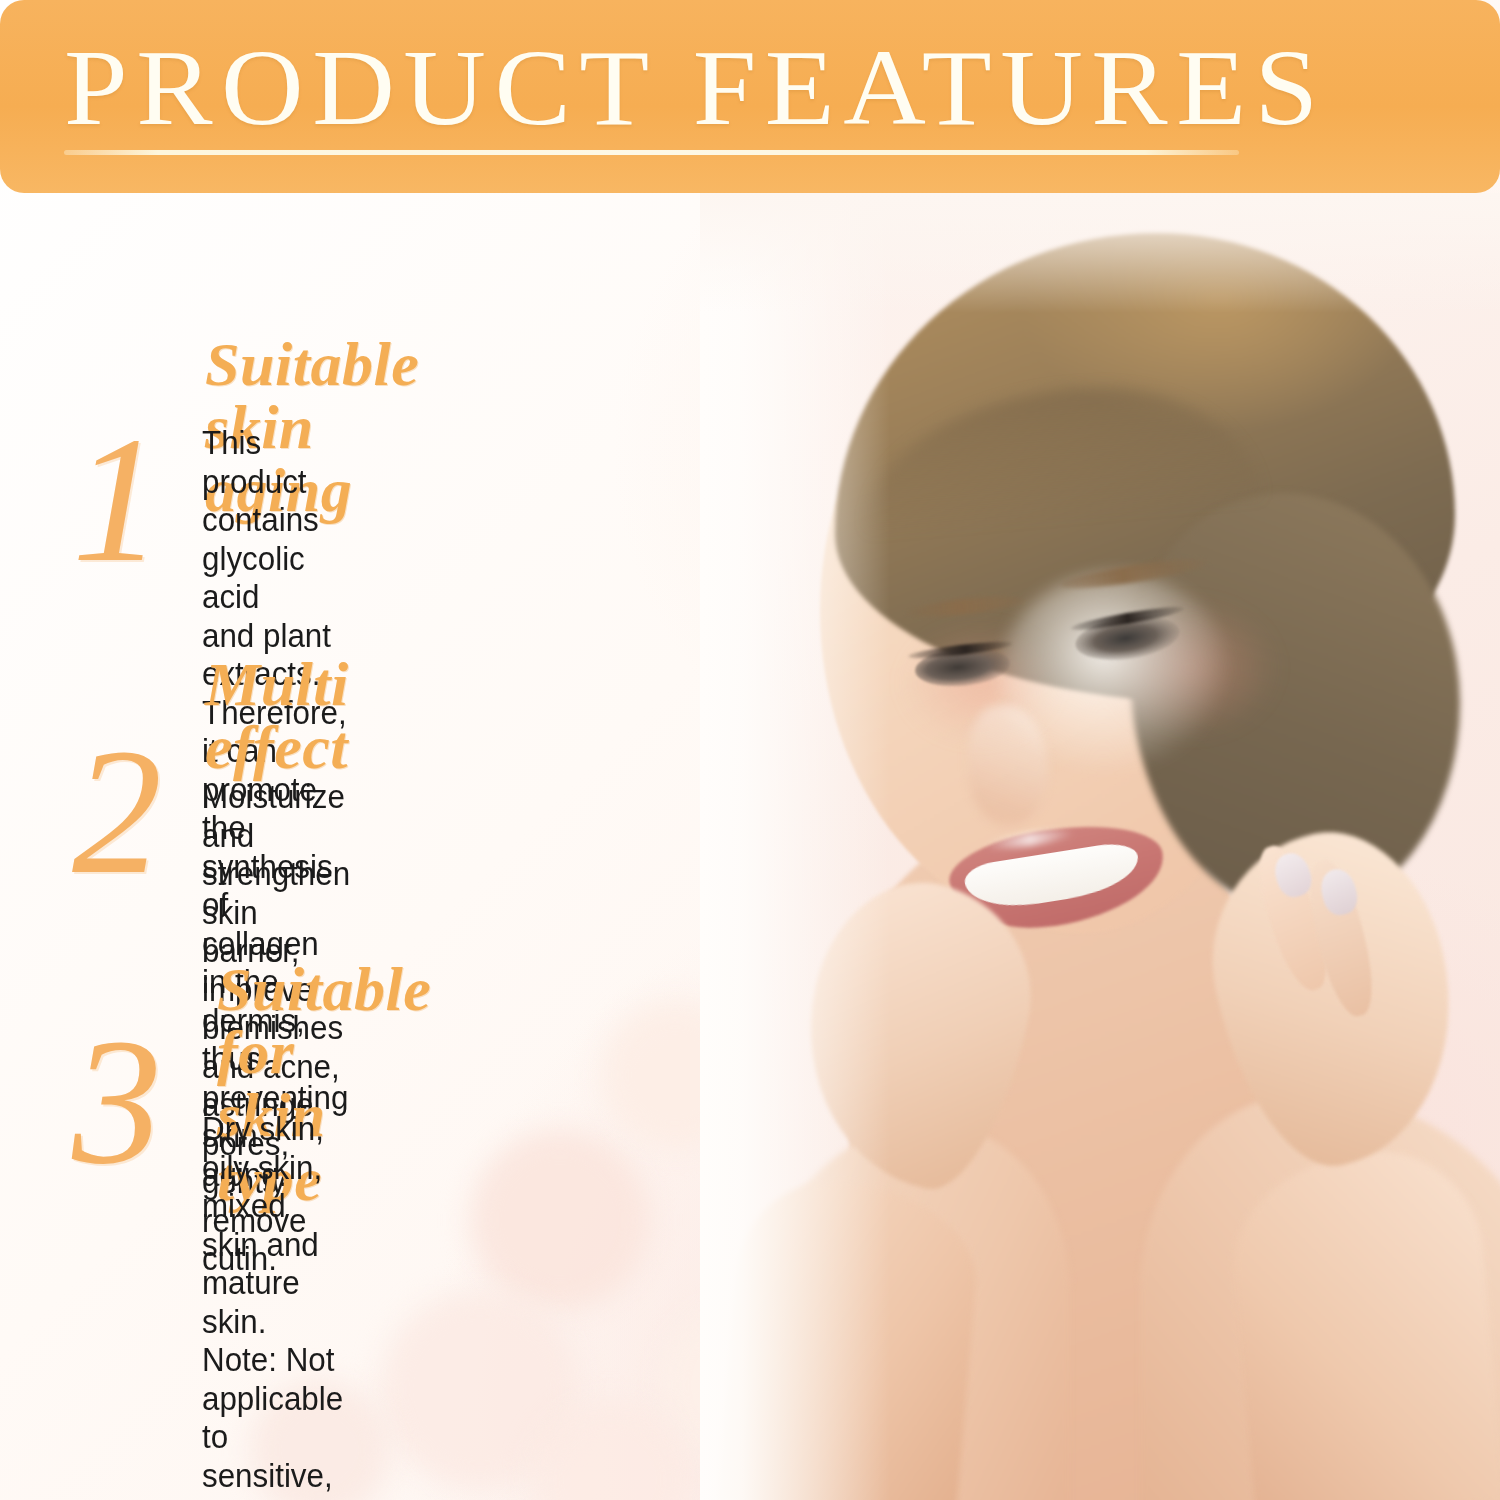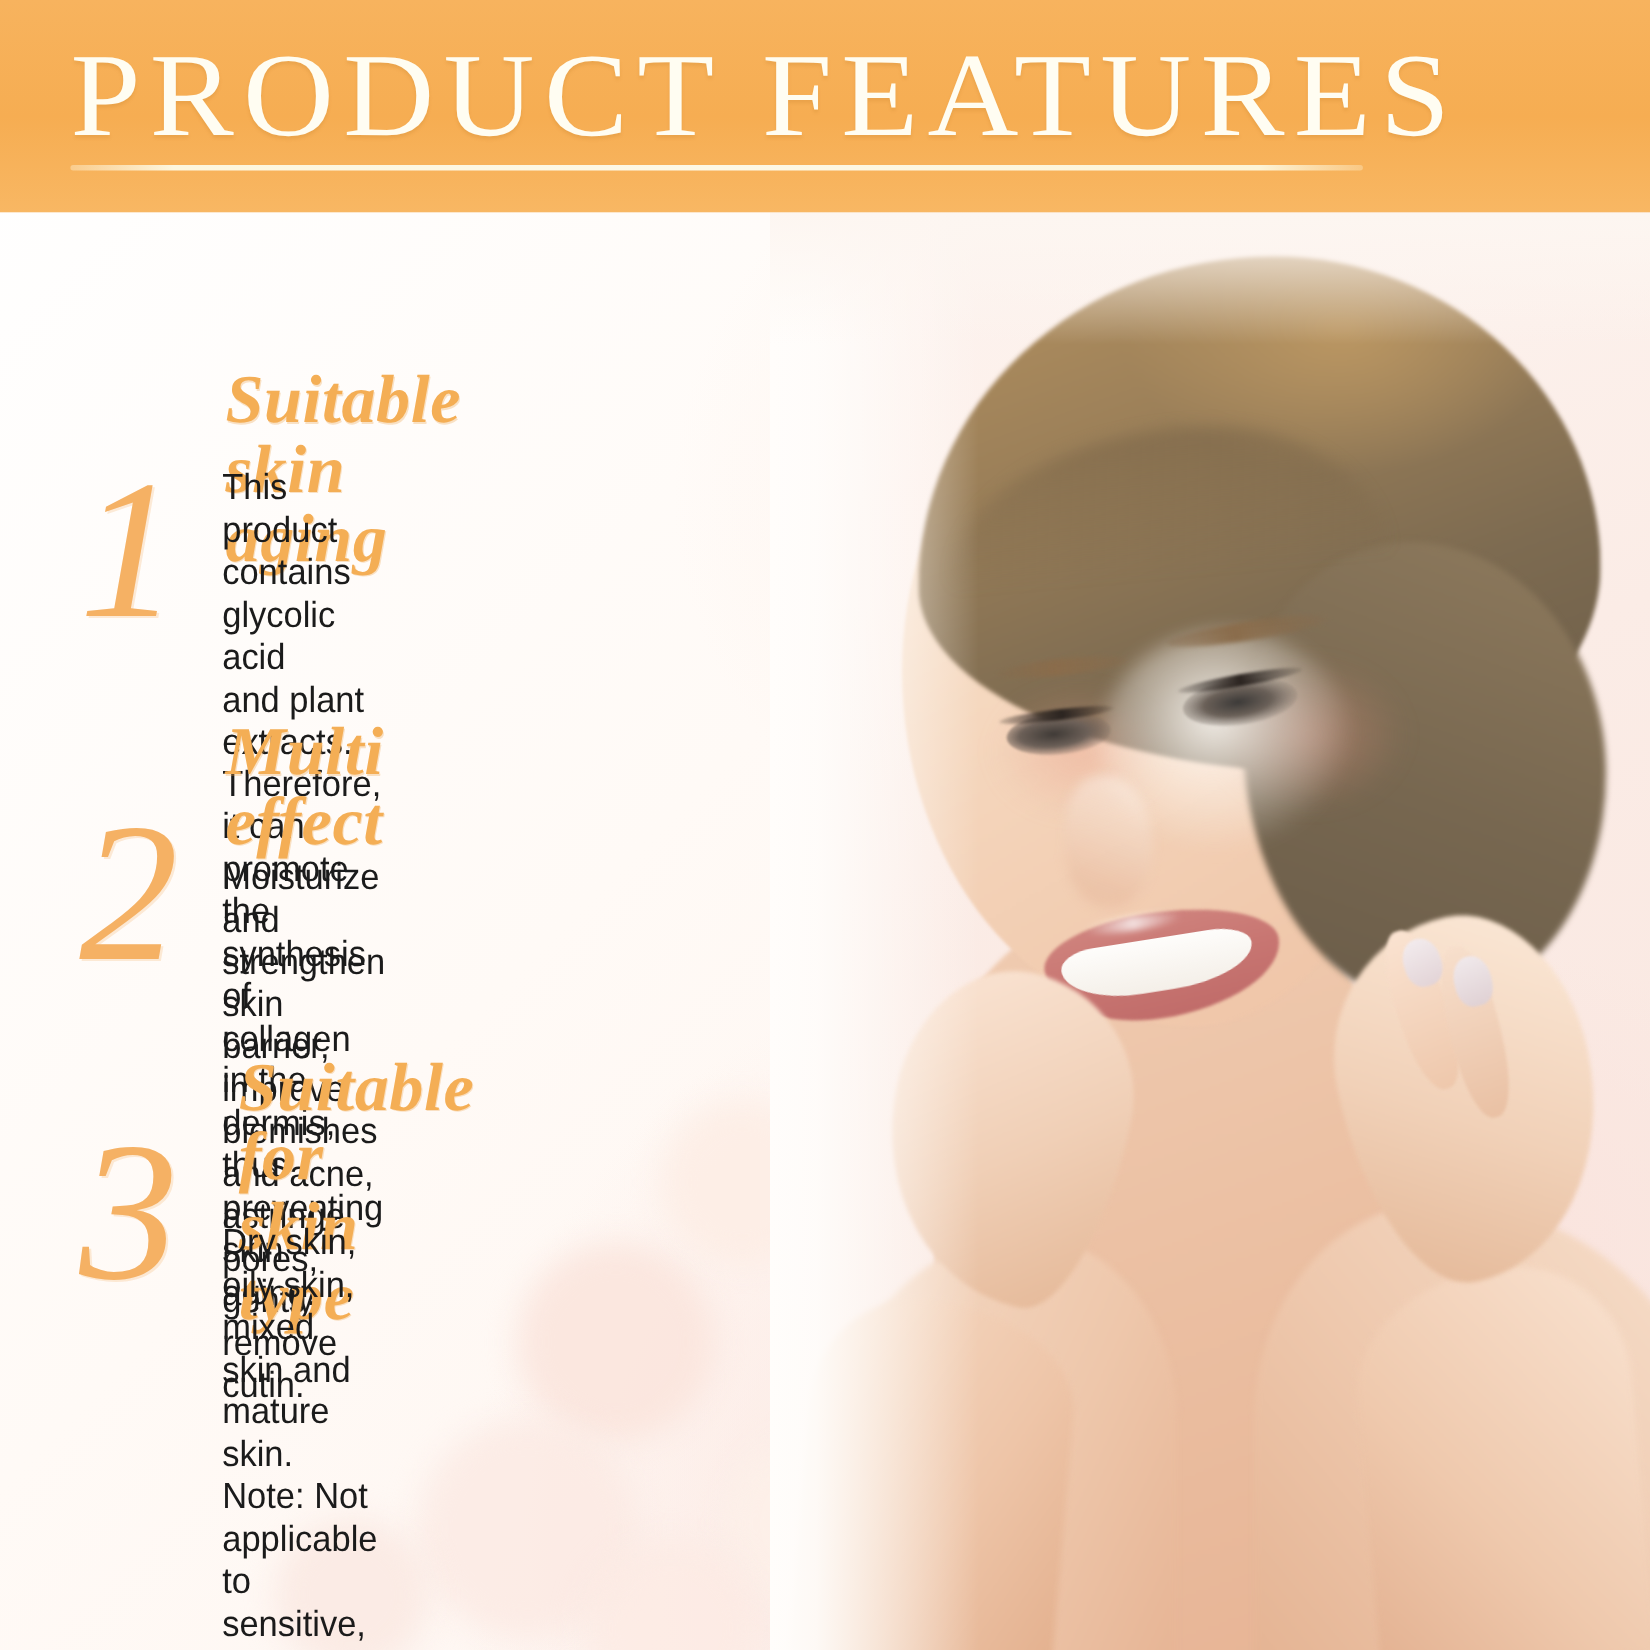--- a/index.html
+++ b/index.html
@@ -31,20 +31,21 @@
     filter: blur(14px);
   }
 
   
   .banner {
     position: absolute;
     left: 0; top: 0;
     width: 1500px;
     height: 193px;
     background: linear-gradient(180deg, #f7b35e 0%, #f6ad52 55%, #f8b763 100%);
+    border-radius: 24px;
   }
   .banner-title {
     position: absolute;
     left: 64px;
     top: 34px;
     font-family: "Liberation Serif", serif;
     font-size: 108px;
     line-height: 1;
     letter-spacing: 8px;
     color: #fffdf2;

